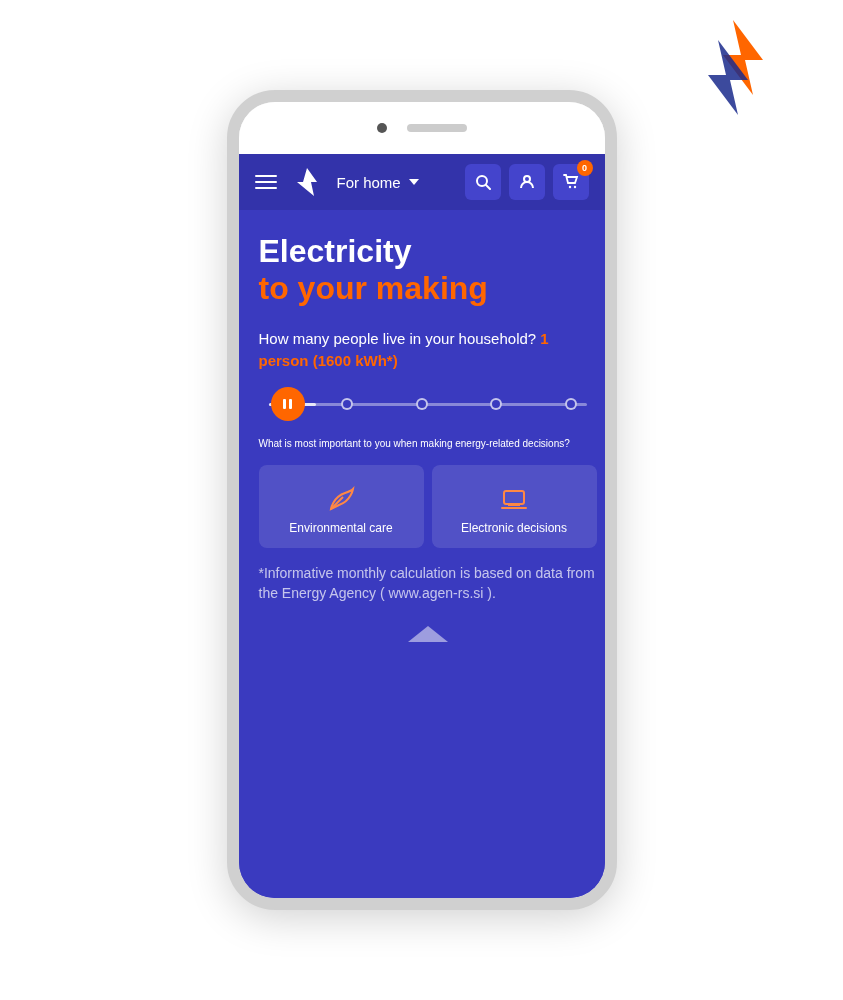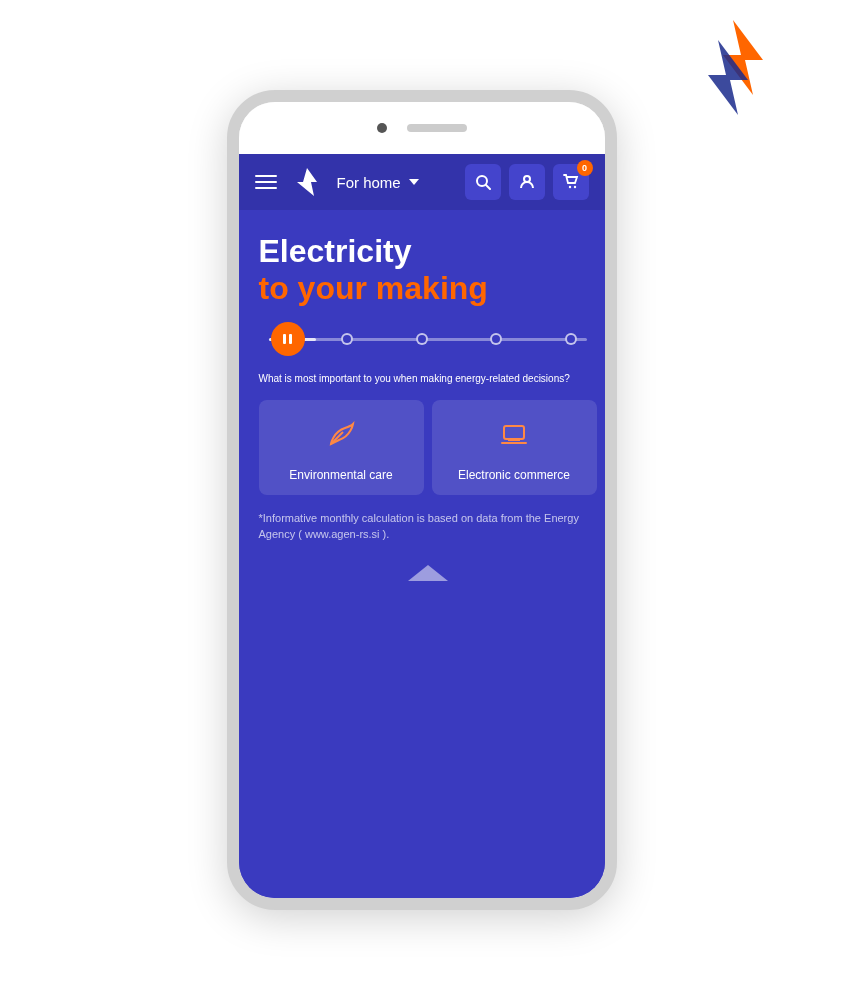--- a/index.html
+++ b/index.html
@@ -280,42 +280,42 @@
     }
 
     .choice-card {
       flex: 1;
       background: rgba(255,255,255,0.12);
       border-radius: 8px;
       padding: 16px 8px 12px;
       display: flex;
       flex-direction: column;
       align-items: center;
-      gap: 16px;
+      gap: 4px;
       cursor: pointer;
     }
 
     .card-icon {
       width: 36px;
       height: 36px;
       display: flex;
       align-items: center;
       justify-content: center;
     }
 
     .card-label {
       color: white;
       font-size: 12px;
       text-align: center;
       line-height: 1.3;
     }
 
     .footnote {
       color: rgba(255,255,255,0.7);
-      font-size: 11px;
+      font-size: 14px;
       line-height: 1.4;
       margin-top: 8px;
       margin-bottom: 11px;
     }
 
     
     .bottom-chevron {
       display: flex;
       justify-content: center;
       padding: 12px 0 8px;
@@ -399,20 +399,24 @@
             <div class="cart-badge">0</div>
           </div>
         </div>
       </div>
 
       <div class="screen-content">
 
         <div class="hero-title-white">Electricity</div>
         <div class="hero-title-orange">to your making</div>
 
+        <div class="question-text">
+          <span>How many people live in your household?</span>
+          <span class="answer-highlight">1 person (1600 kWh*)</span>
+        </div>
 
         <div class="slider-container">
           <div class="slider-track">
             <div class="slider-track-fill"></div>
             <div class="slider-dots">
 
               <div style="position:relative;">
                 <div class="slider-thumb">
                   <div class="pause-icon">
                     <div class="pause-bar"></div>
@@ -443,21 +447,21 @@
           </div>
 
           <div class="choice-card">
             <div class="card-icon">
               <svg width="32" height="32" viewBox="0 0 32 32" fill="none">
                 <rect x="6" y="8" width="20" height="13" rx="2" stroke="#ff8844" stroke-width="2"></rect>
                 <line x1="10" y1="22" x2="22" y2="22" stroke="#ff8844" stroke-width="2"></line>
                 <line x1="4" y1="25" x2="28" y2="25" stroke="#ff8844" stroke-width="2" stroke-linecap="round"></line>
               </svg>
             </div>
-            <div class="card-label">Electronic commerce</div>
+            <div class="card-label">Electronic decisions</div>
           </div>
 
         </div>
 
         <div class="footnote">*Informative monthly calculation is based on data from the Energy Agency ( www.agen-rs.si ).</div>
 
         <div class="bottom-chevron">
           <div class="chevron-up-large"></div>
         </div>
 

